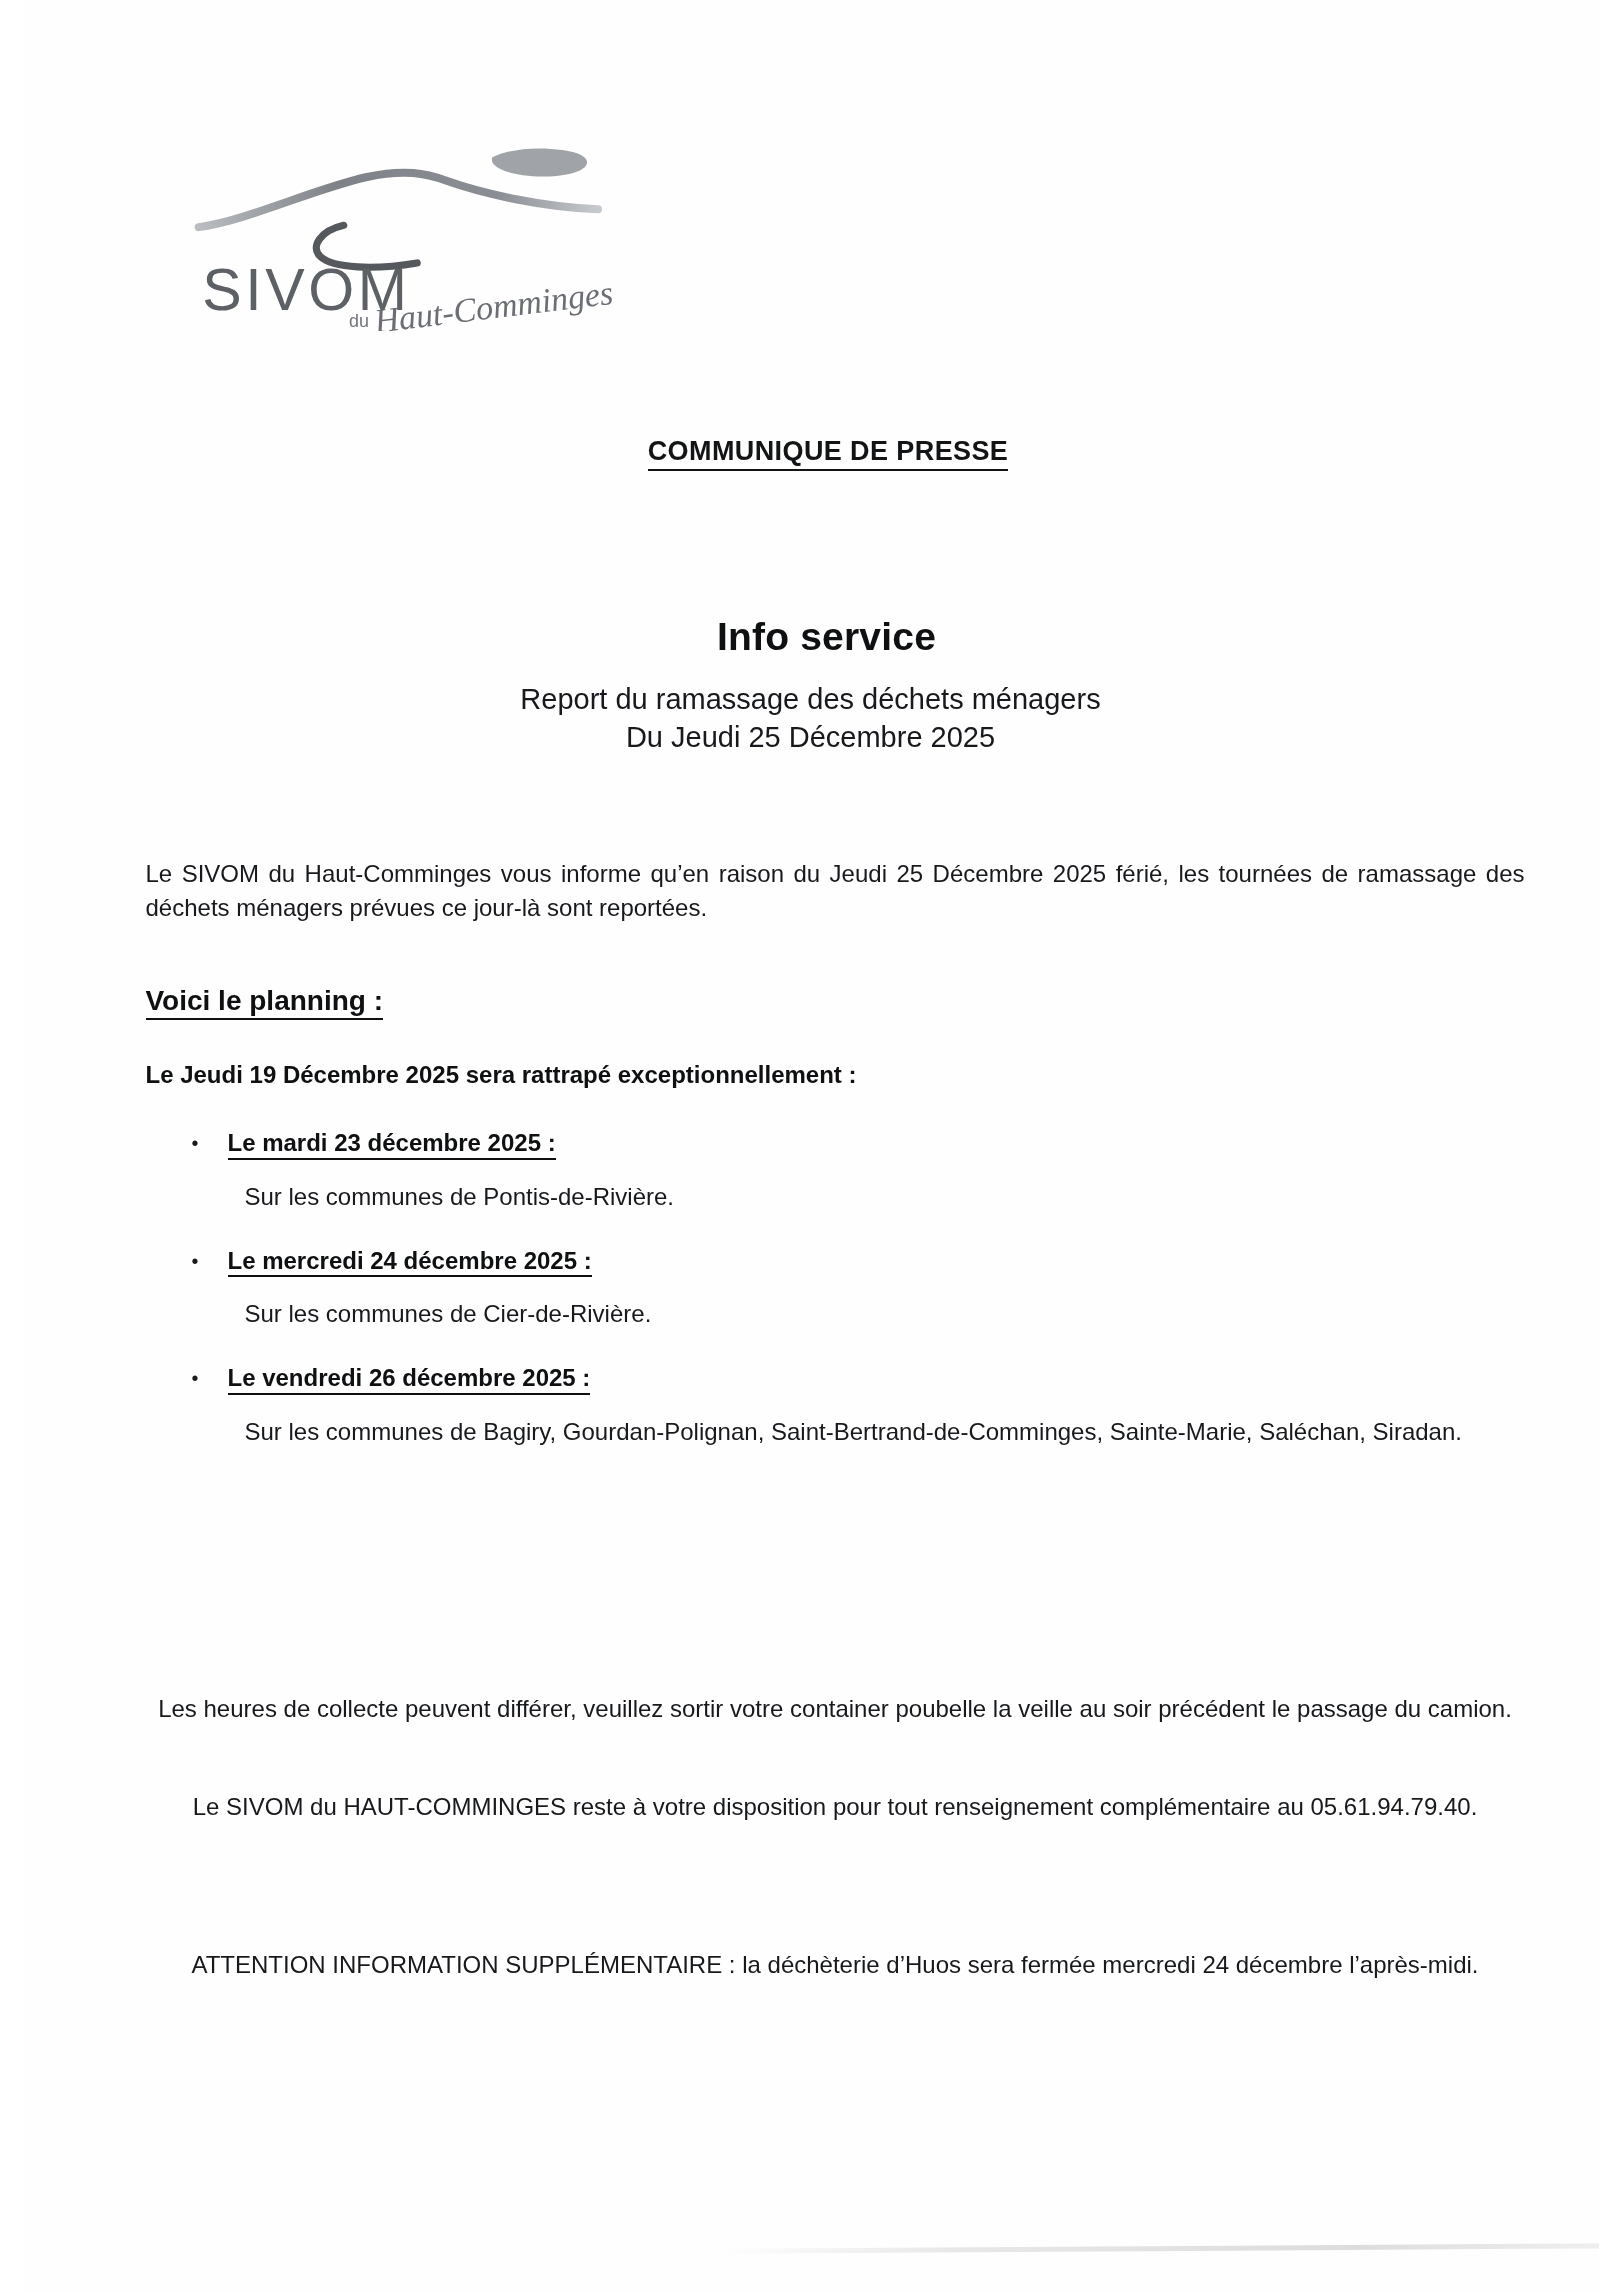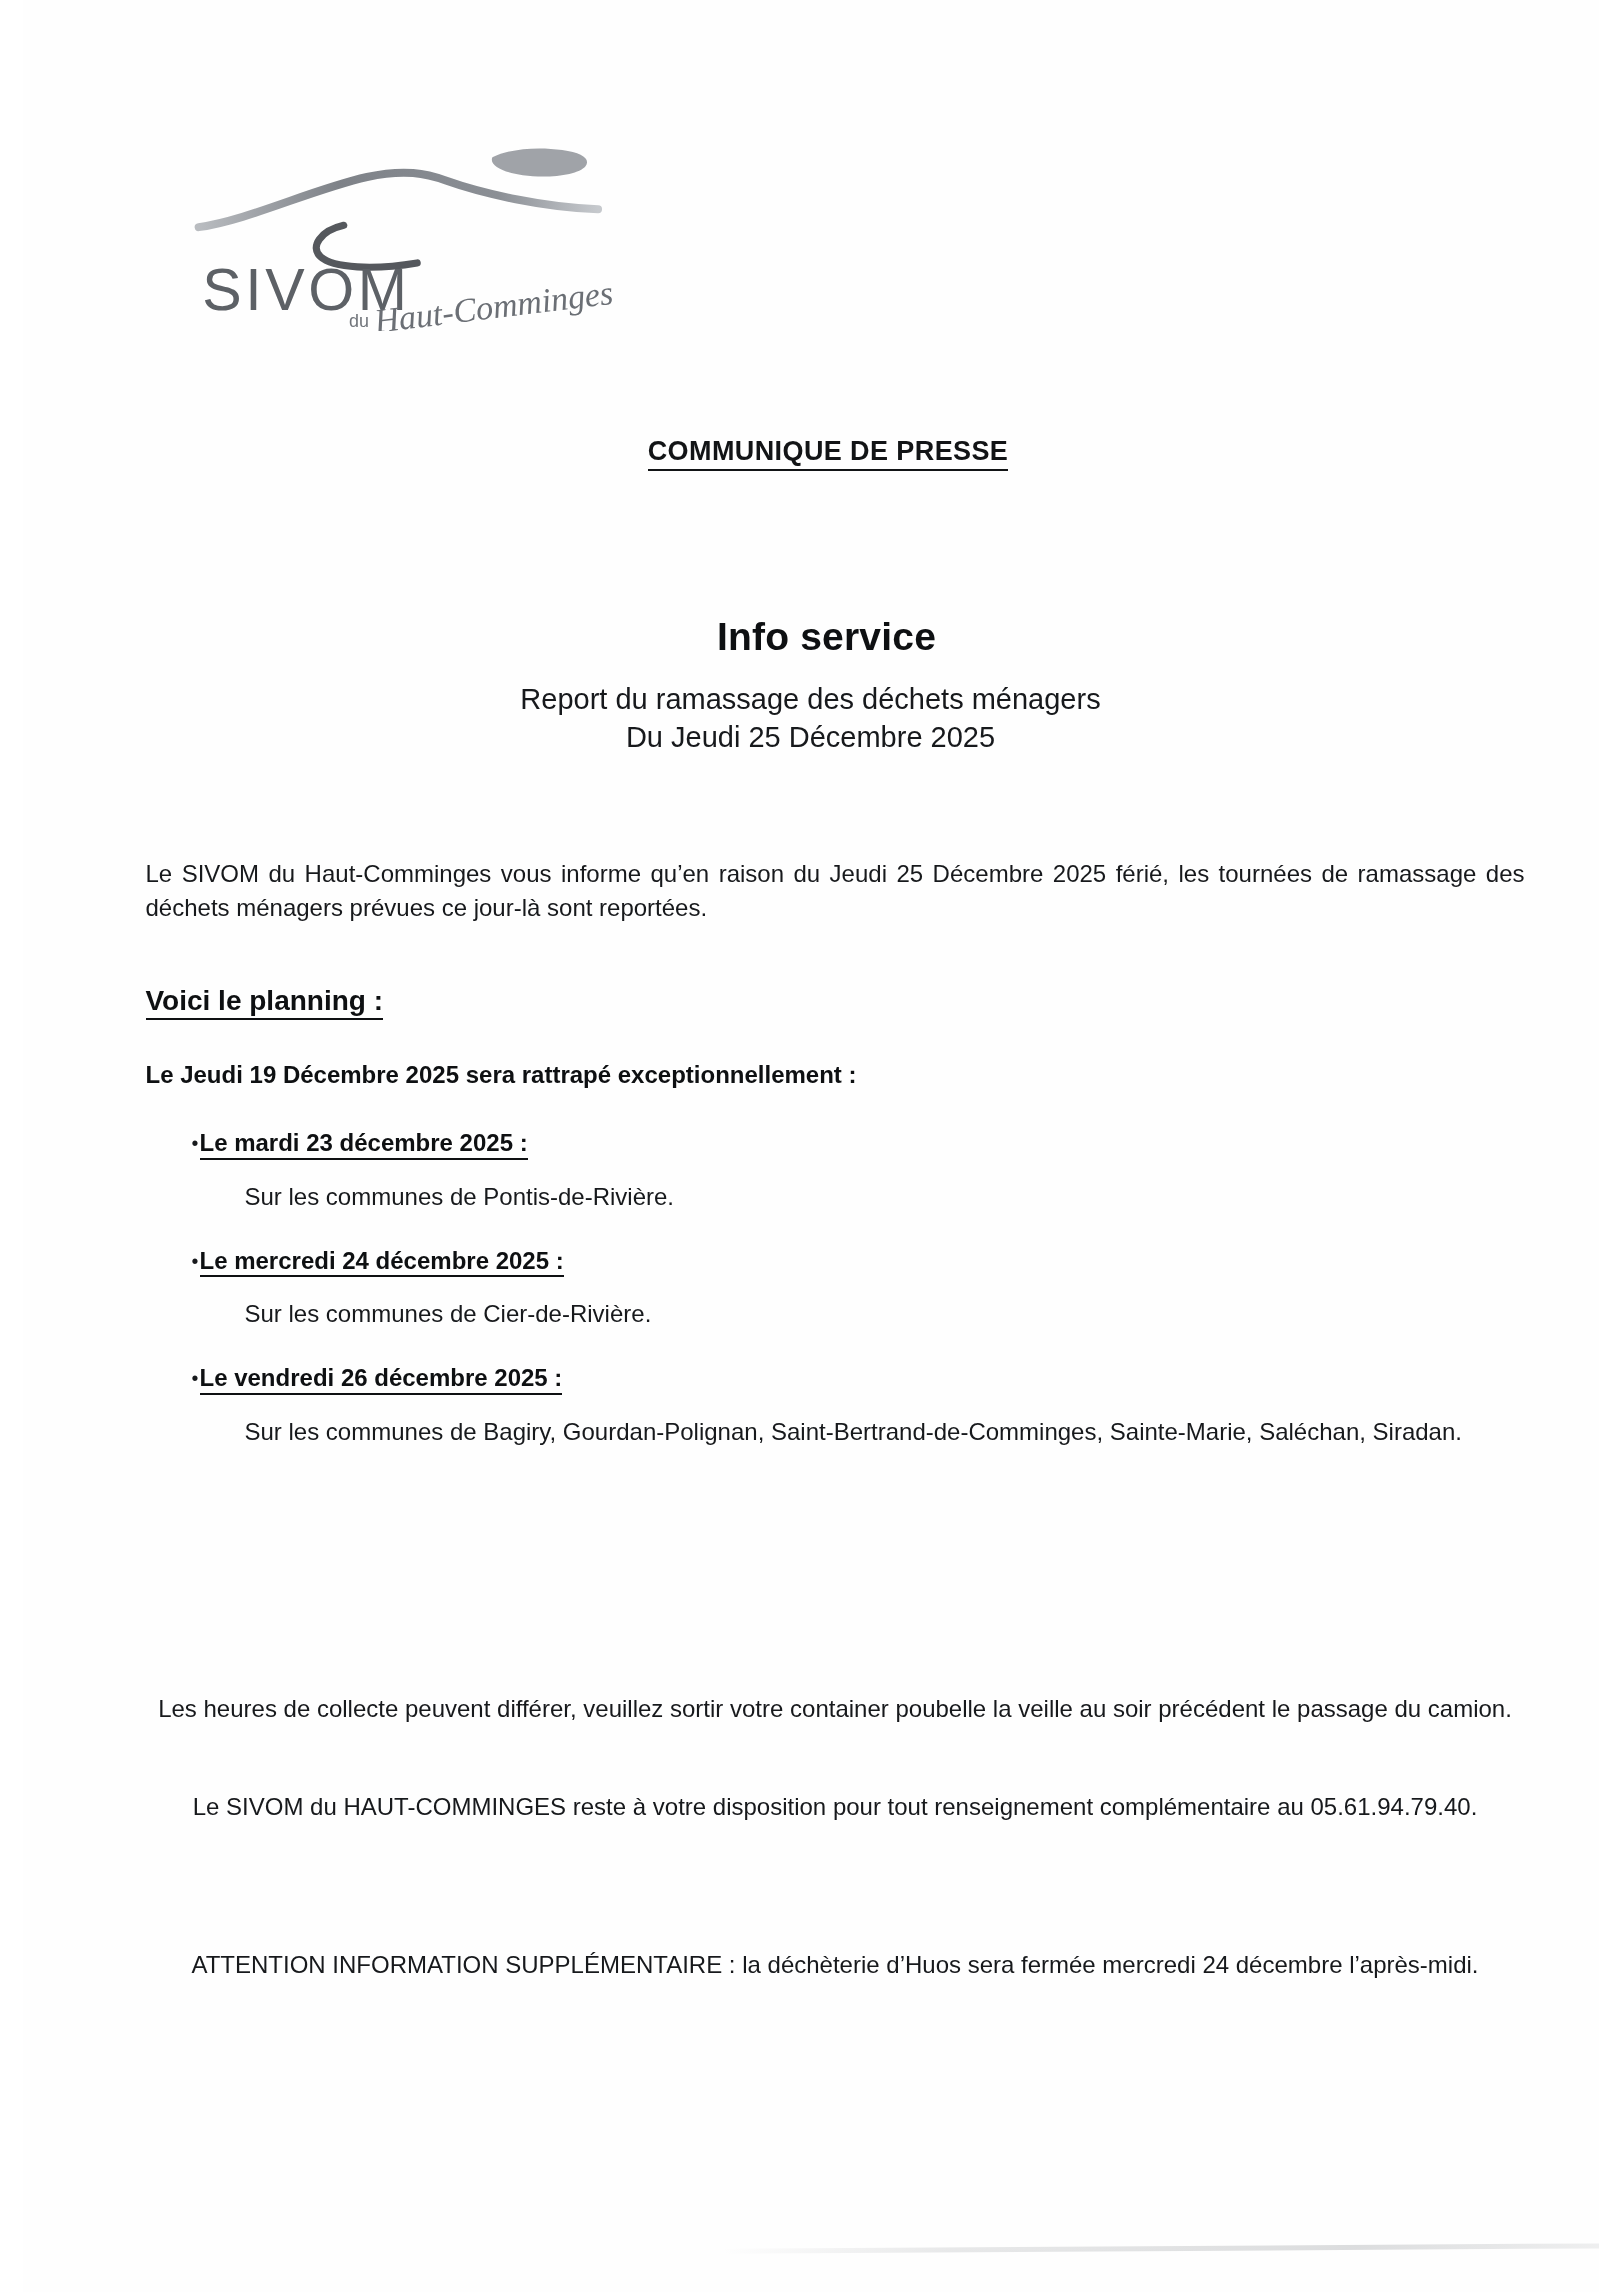--- a/index.html
+++ b/index.html
@@ -142,20 +142,21 @@
     color: #17191c;
     padding-left: 45px;
     box-sizing: border-box;
   }
 
   .schedule-date {
     font-size: 24px;
     font-weight: bold;
     color: #0e1012;
     line-height: 30px;
+    margin-left: 28px;
   }
   .schedule-date .ul {
     border-bottom: 2.7px solid #0e1012;
     padding-bottom: 1.8px;
   }
 
   .schedule-communes {
     margin-left: 99px;
     margin-top: 21.5px;
     font-size: 24px;

